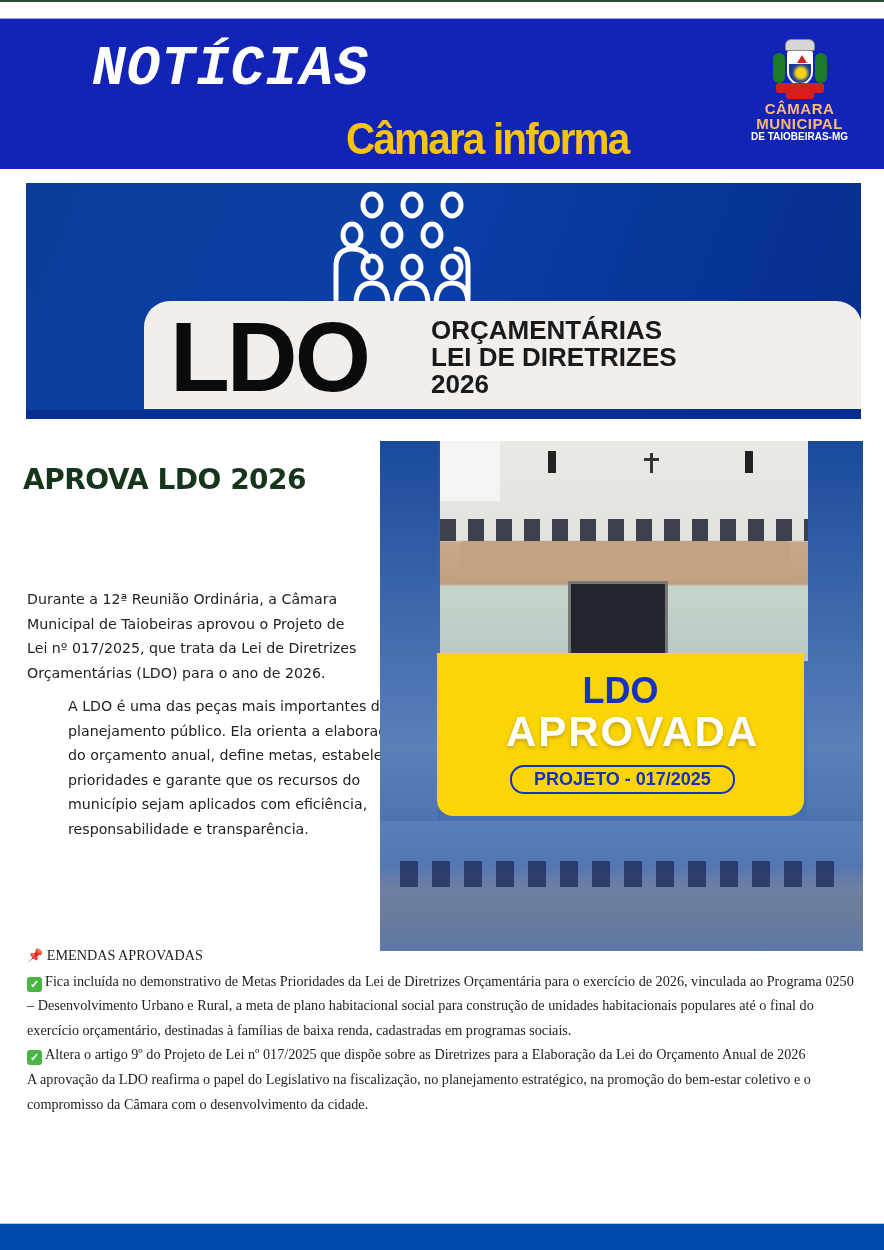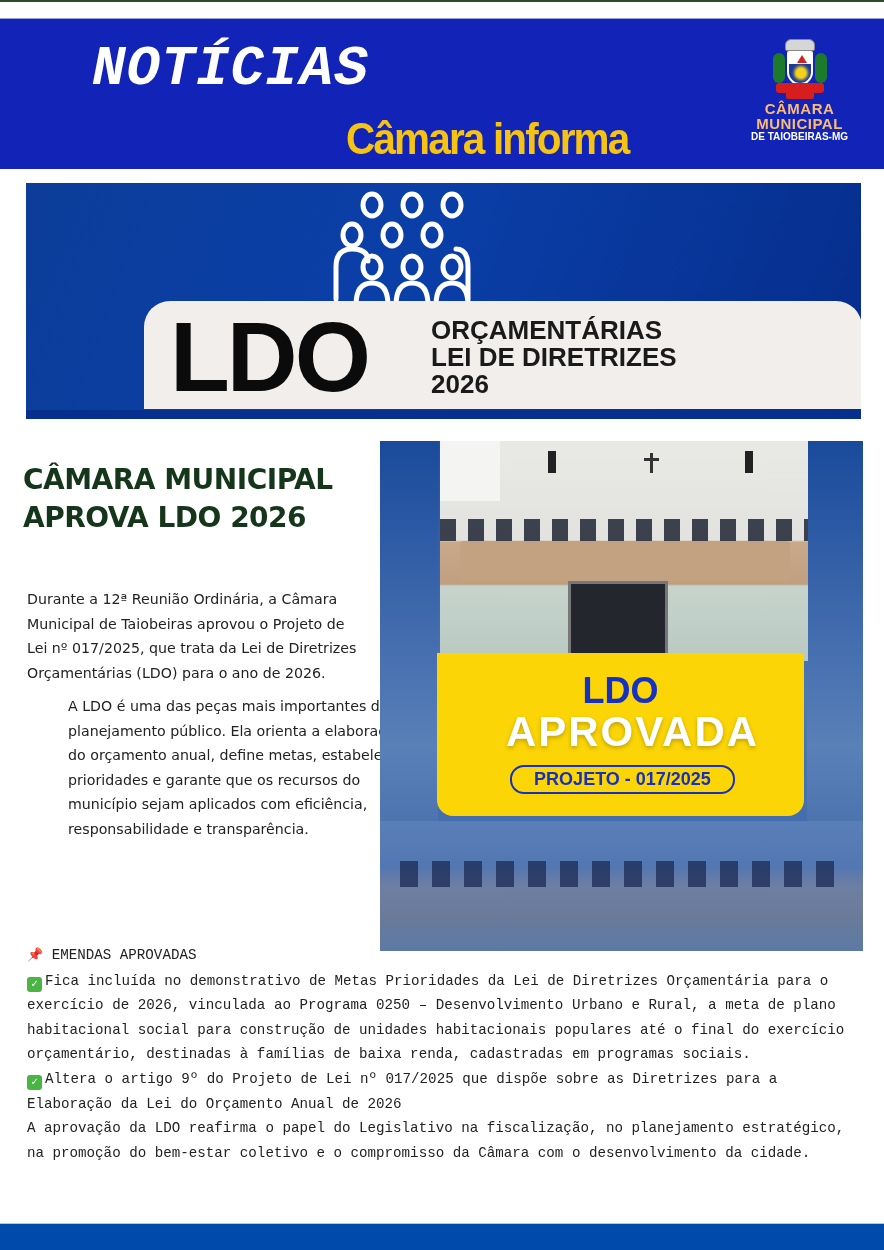--- a/index.html
+++ b/index.html
@@ -53,21 +53,21 @@
   .room .monitor { position: absolute; left: 128px; top: 140px; width: 100px; height: 80px; background: #23272d; border: 3px solid #777; }
 
   .yellow-card { position: absolute; left: 437px; top: 653px; width: 367px; height: 163px; background: #fcd506; border-radius: 0 0 16px 16px; }
   .yc-ldo { position: absolute; left: 0; top: 20px; width: 100%; text-align: center; font-family: "Liberation Sans", sans-serif; font-weight: 700; font-size: 36px; line-height: 1; color: #1431c2; }
   .yc-aprovada { position: absolute; left: 0; top: 58px; width: 100%; text-align: center; font-family: "Liberation Sans", sans-serif; font-weight: 700; font-size: 42px; line-height: 1; color: #ffffff; letter-spacing: 2px; text-shadow: 0 2px 4px rgba(0,0,0,0.25); margin-left: 12px; }
   .yc-pill { position: absolute; left: 73px; top: 112px; width: 225px; height: 29px; border: 2px solid #1431c2; border-radius: 14px; text-align: center; font-family: "Liberation Sans", sans-serif; font-weight: 700; font-size: 18px; line-height: 25px; color: #1431c2; }
 
   .room2 { position: absolute; left: 0; top: 380px; width: 483px; height: 130px; background: linear-gradient(180deg, #5a7fb8 0%, #5377b2 35%, #6d7fa2 50%, #6a7a9b 75%, #5c7aa6 100%); }
   .room2 .people-row2 { position: absolute; left: 20px; top: 40px; width: 440px; height: 26px; background: repeating-linear-gradient(90deg, #1f2f5a 0 18px, transparent 18px 32px); opacity: 0.8; }
 
-  .section { position: absolute; left: 27px; top: 943px; width: 830px; font-family: Liberation Mono, monospace; font-size: 14.2px; line-height: 24.6px; color: #222222; }
+  .section { position: absolute; left: 27px; top: 943px; width: 830px; font-family: Liberation Serif, serif; font-size: 14.2px; line-height: 24.6px; color: #222222; }
   .emoji-pin { color: #d9242b; font-size: 13px; }
   .emoji-check { display: inline-block; width: 15px; height: 15px; background: #4bb543; color: #ffffff; font-size: 11px; line-height: 15px; text-align: center; border-radius: 3px; vertical-align: -2px; margin-right: 3px; font-weight: 700; }
 
   .footer { position: absolute; left: 0; top: 1223px; width: 884px; height: 27px; background: #004aac; border-top: 1px solid #b9c4de; }
 </style>
 </head>
 <body>
 
 <div class="top-rule"></div>
 
@@ -114,21 +114,20 @@
   <div class="ldo-big">LDO</div>
   <div class="ldo-text">
     <div>ORÇAMENTÁRIAS</div>
     <div>LEI DE DIRETRIZES</div>
     <div>2026</div>
   </div>
   <div class="banner-bottom"></div>
 </section>
 
 <h1 class="headline">
-  <div>CÂMARA MUNICIPAL</div>
   <div>APROVA LDO 2026</div>
 </h1>
 
 <p class="body-text para1">Durante a 12ª Reunião Ordinária, a Câmara Municipal de Taiobeiras aprovou o Projeto de Lei nº 017/2025, que trata da Lei de Diretrizes Orçamentárias (LDO) para o ano de 2026.</p>
 <p class="body-text para2">A LDO é uma das peças mais importantes do planejamento público. Ela orienta a elaboração do orçamento anual, define metas, estabelece prioridades e garante que os recursos do município sejam aplicados com eficiência, responsabilidade e transparência.</p>
 
 <figure class="photo" aria-label="Plenário da Câmara Municipal em sessão">
   <div class="photo-side-l"></div>
   <div class="photo-side-r"></div>
   <div class="room">

